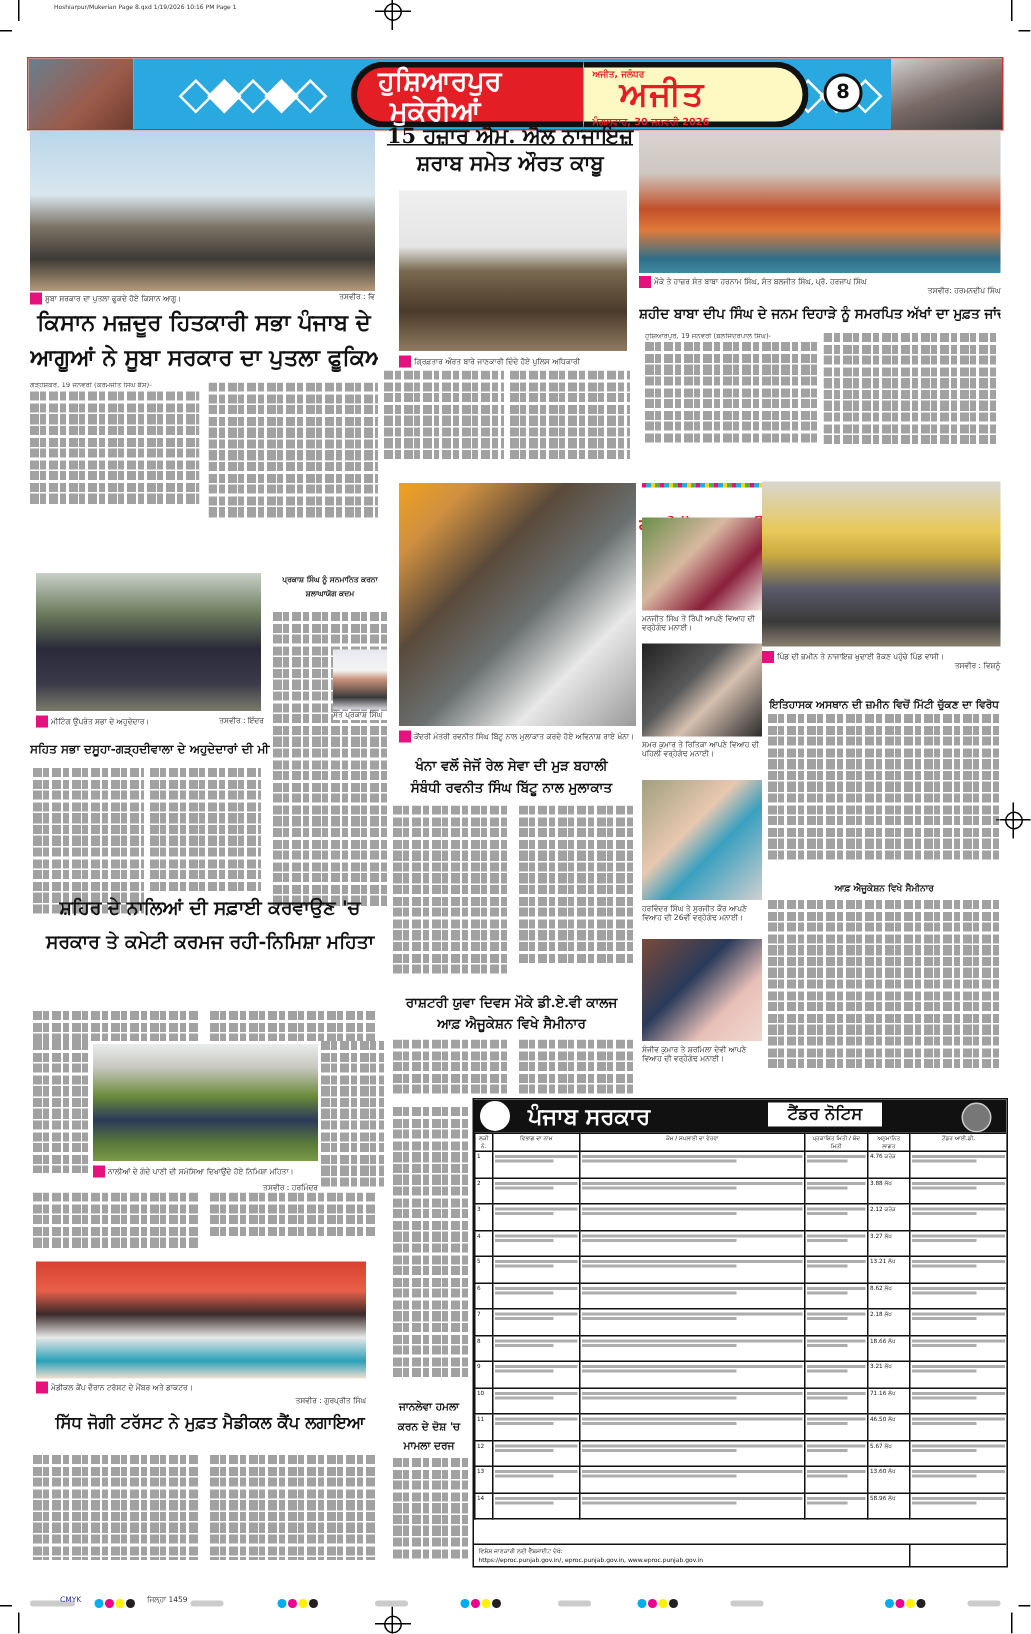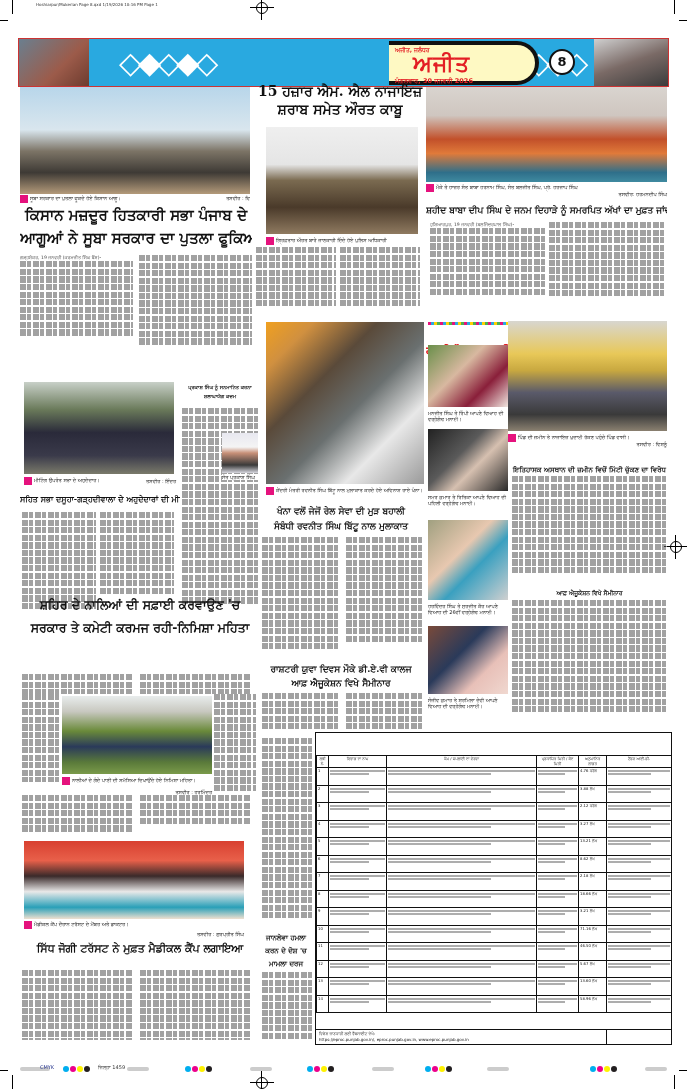--- a/index.html
+++ b/index.html
@@ -66,20 +66,24 @@
 <div class="abs crop" style="left:674px;top:1075px;width:1px;height:14px"></div>
 <div class="abs crop" style="left:0;top:1070px;width:8px;height:1px"></div>
 <div class="abs crop" style="left:679px;top:1070px;width:8px;height:1px"></div>
 
 <div class="abs mast">
   <div class="abs lphoto"></div>
   <div class="abs blue">
     <div class="abs diam" style="left:30px;top:0">◇◆◇◆◇</div>
     <div class="abs diam" style="left:400px;top:0">◇◆◇◆◇</div>
   </div>
+  <div class="abs red">
+    <span class="t1">ਹੁਸ਼ਿਆਰਪੁਰ</span>
+    <span class="t2">ਮੁਕੇਰੀਆਂ</span>
+  </div>
   <div class="abs yel">
     <span class="sub">ਅਜੀਤ, ਜਲੰਧਰ</span>
     <span class="brand">ਅਜੀਤ</span>
     <span class="date">ਮੰਗਲਵਾਰ, 30 ਜਨਵਰੀ 2026</span>
   </div>
   <div class="abs pg">8</div>
   <div class="abs rphoto"></div>
 </div>
 
 <div class="photo" style="left:20px;top:87px;width:230px;height:107px;background:linear-gradient(180deg,#b8d6ea 0%,#d9e6ee 40%,#7c7466 60%,#3e3a35 80%,#b49a7a 100%);"></div>
@@ -96,21 +100,21 @@
     <span class="ln"></span>
     <span class="ln"></span>
     <span class="ln"></span>
     <span class="ln"></span>
     <span class="ln"></span>
     <span class="ln"></span>
     <span class="ln"></span>
     <span class="ln"></span>
   </div>
 
-<div class="hl" style="left:256px;top:83px;width:168px;font-size:14px;line-height:17px;">15 ਹਜ਼ਾਰ ਐਮ. ਐਲ ਨਾਜਾਇਜ਼</div>
+<div class="hl" style="left:256px;top:83px;width:168px;font-size:14px;line-height:17px;text-decoration:underline;">15 ਹਜ਼ਾਰ ਐਮ. ਐਲ ਨਾਜਾਇਜ਼</div>
 <div class="hl" style="left:256px;top:101px;width:168px;font-size:14px;line-height:17px;">ਸ਼ਰਾਬ ਸਮੇਤ ਔਰਤ ਕਾਬੂ</div>
 <div class="photo" style="left:266px;top:127px;width:152px;height:107px;background:linear-gradient(180deg,#efefef 0%,#e5e5e5 35%,#7a6a50 50%,#4a3a2a 75%,#8f7a60 100%);"></div>
 <div class="cap" style="left:266px;top:237px;width:152px;"><span class="mk"></span><span>ਗ੍ਰਿਫ਼ਤਾਰ ਔਰਤ ਬਾਰੇ ਜਾਣਕਾਰੀ ਦਿੰਦੇ ਹੋਏ ਪੁਲਿਸ ਅਧਿਕਾਰੀ</span></div>
 <div class="body" style="left:256px;top:247px;width:80px;height:62px;">
     <span class="ln"></span>
     <span class="ln"></span>
     <span class="ln"></span>
     <span class="ln"></span>
     <span class="ln"></span>
     <span class="ln"></span>
@@ -437,20 +441,26 @@
     <span class="ln"></span>
     <span class="ln"></span>
     <span class="ln"></span>
     <span class="ln"></span>
     <span class="ln"></span>
     <span class="ln"></span>
     <span class="ln"></span>
   </div>
 
 <div class="abs tender">
+  <div class="th">
+    <div class="seal"></div>
+    <div class="gov">ਪੰਜਾਬ ਸਰਕਾਰ</div>
+    <div class="notice">ਟੈਂਡਰ ਨੋਟਿਸ</div>
+    <div class="seal2"></div>
+  </div>
   <table>
     <colgroup>
         <col style="width:12px">
         <col style="width:58px">
         <col style="width:150px">
         <col style="width:42px">
         <col style="width:28px">
         <col style="width:65px">
       </colgroup>
     <thead>

